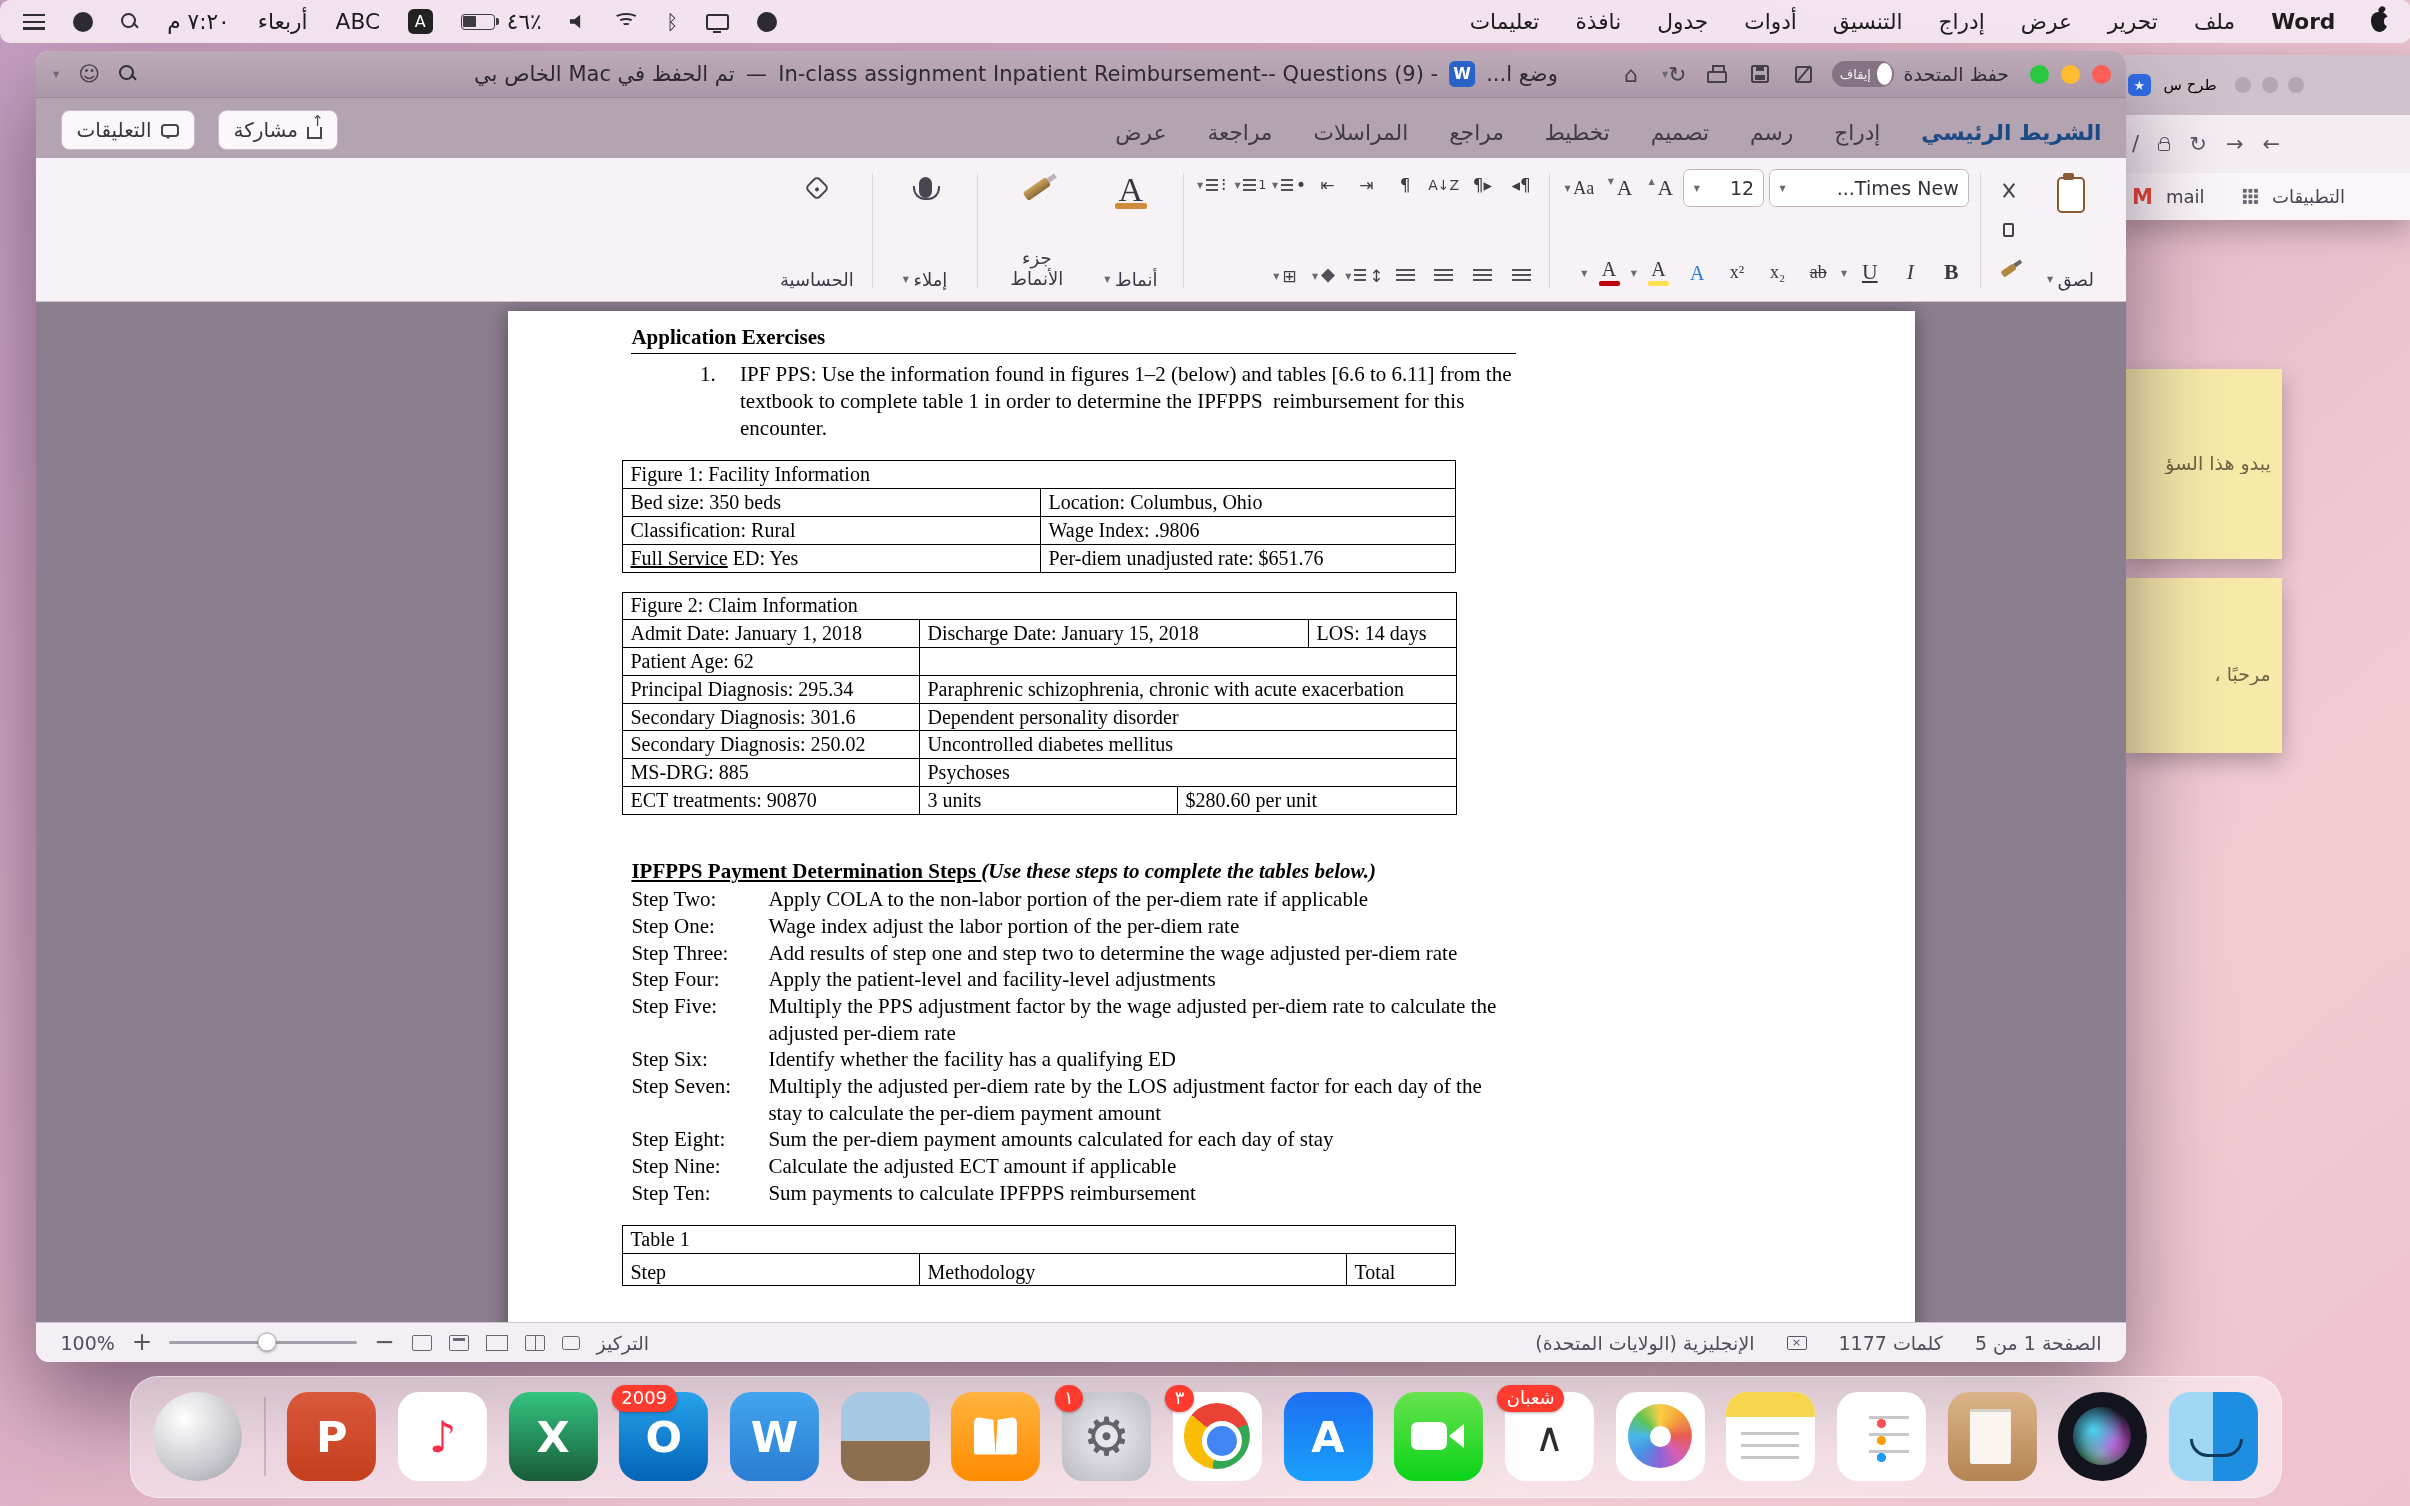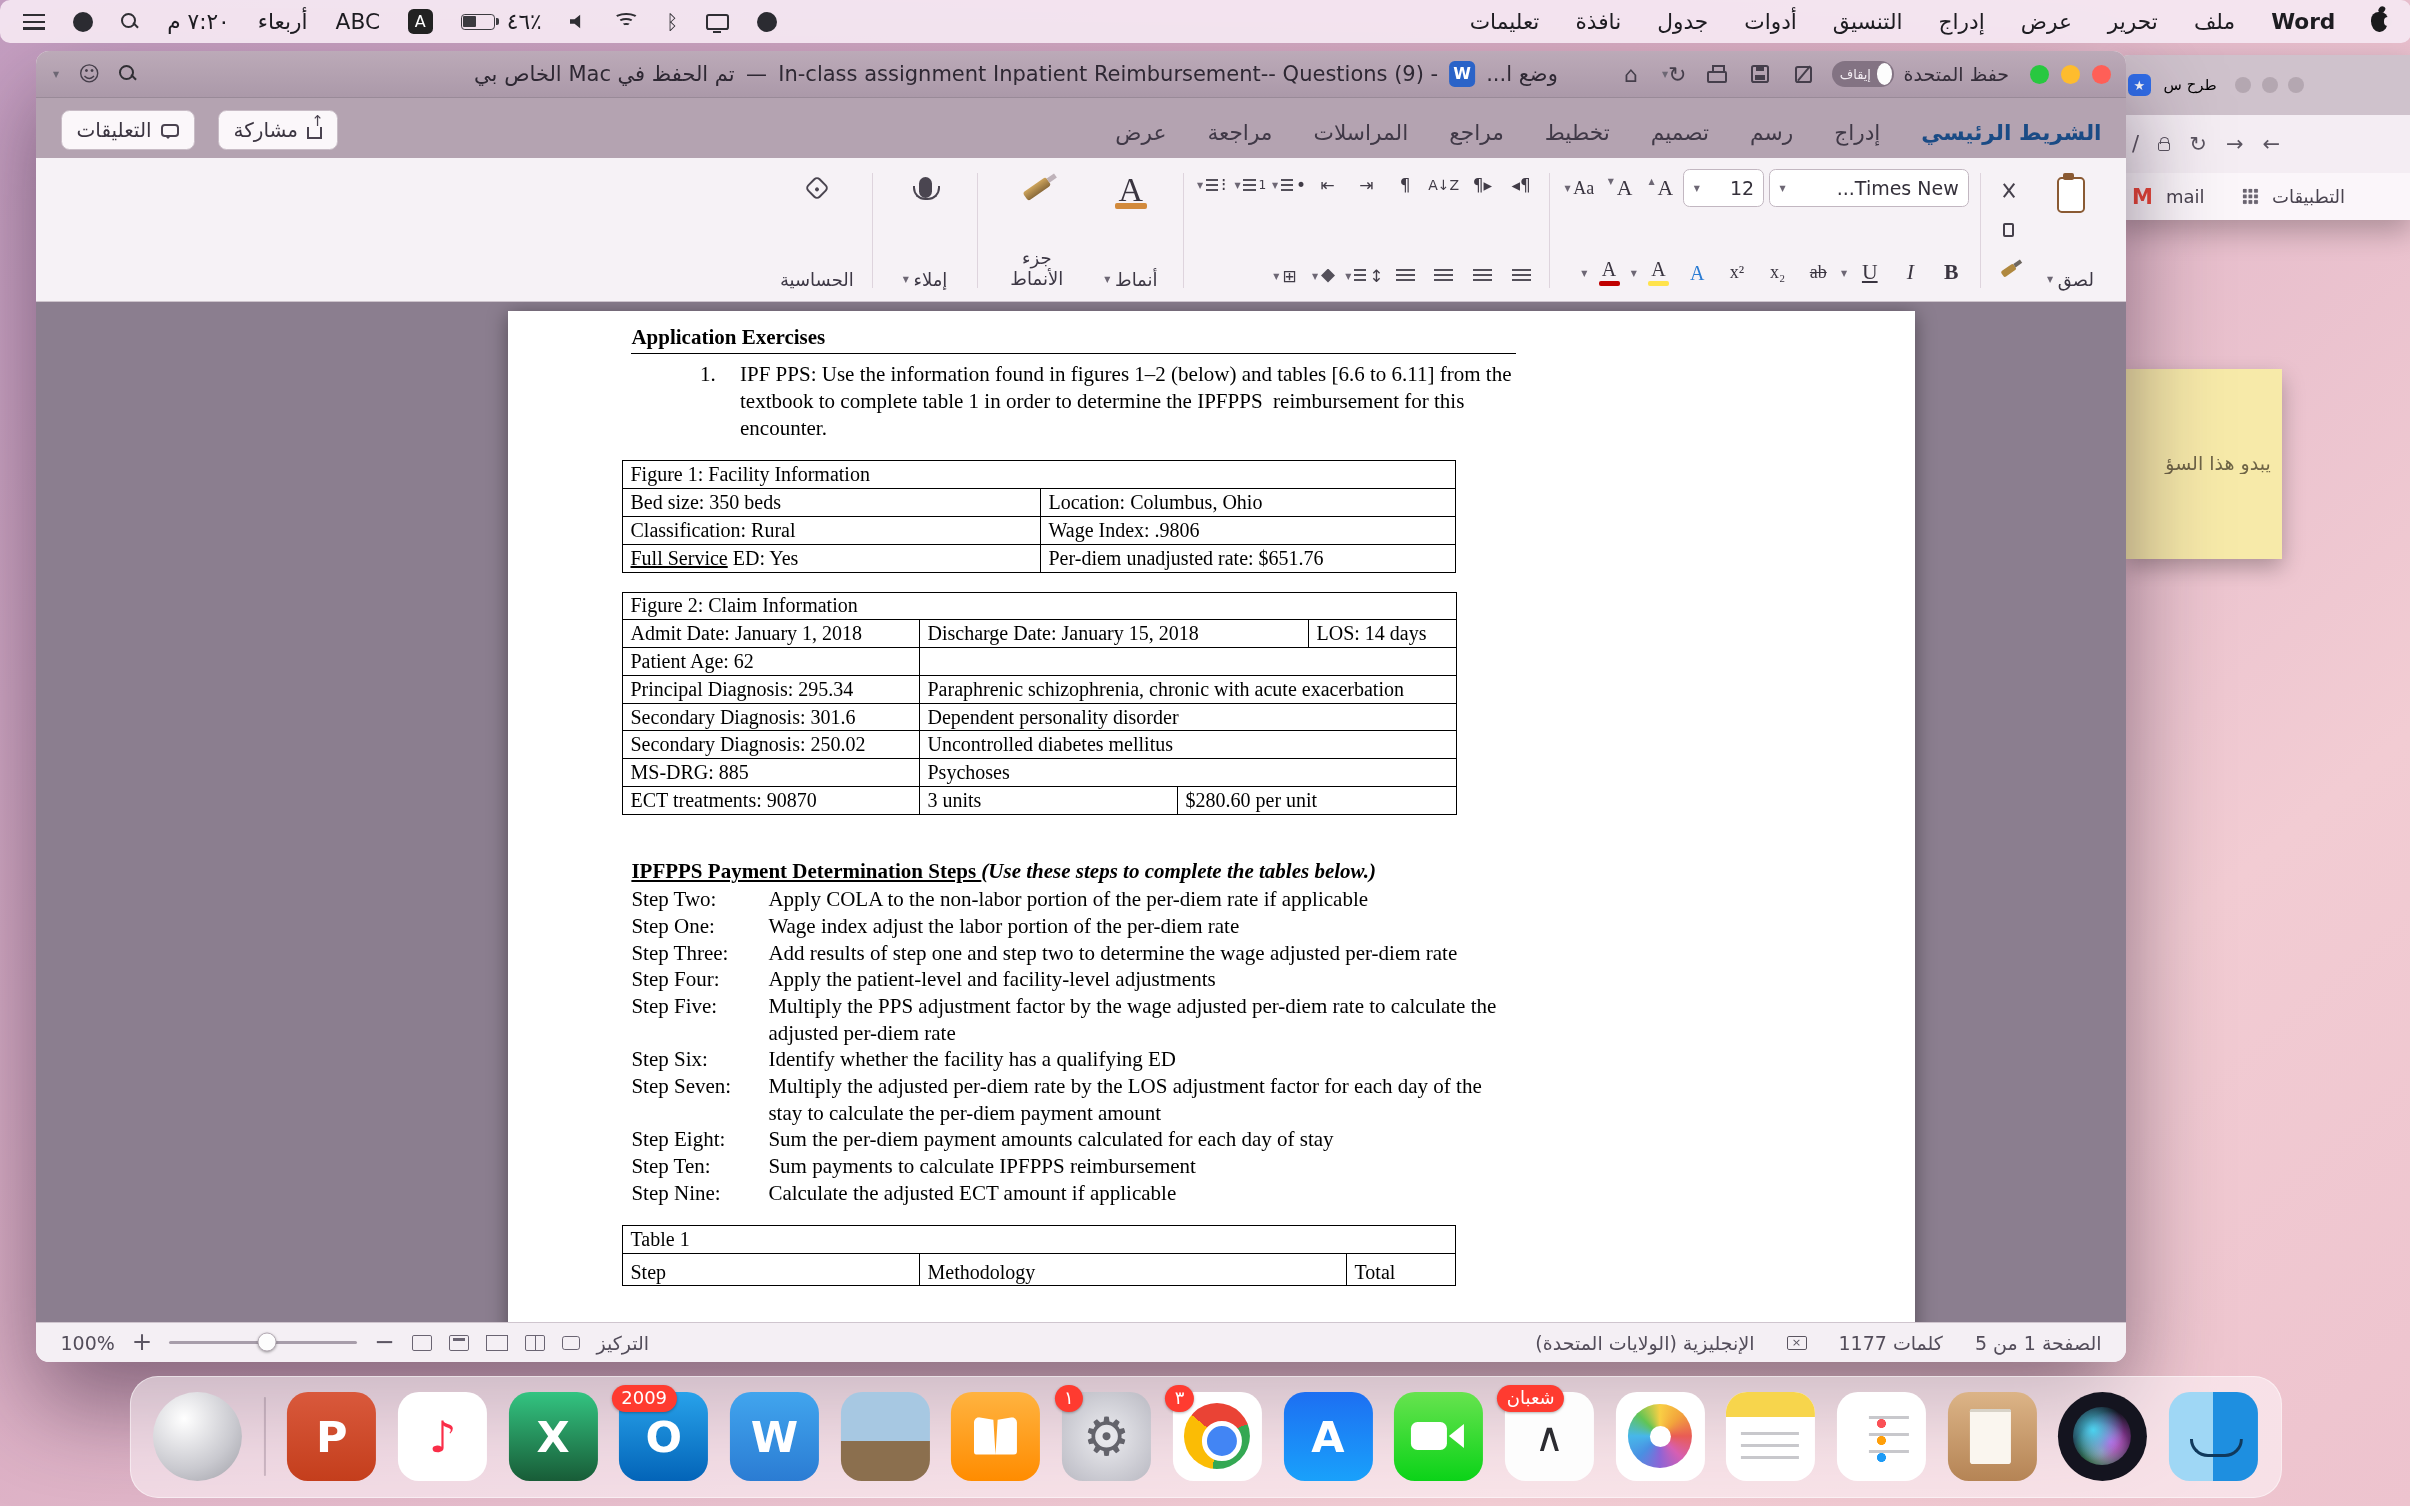--- a/index.html
+++ b/index.html
@@ -291,20 +291,23 @@
       <span class="gm">M</span>
       <span>mail</span>
       <span class="grid9"></span>
       <span>التطبيقات</span>
     </div>
   </div>
 
   <div class="sticky s1">
     <div class="stx">يبدو هذا السؤ</div>
   </div>
+  <div class="sticky s2">
+    <div class="stx">مرحبًا ،</div>
+  </div>
 
   <div class="window">
 
     <div class="titlebar">
       <div class="tb-right">
         <span class="tlights">
           <span class="tl tl-red"></span>
           <span class="tl tl-yellow"></span>
           <span class="tl tl-green"></span>
         </span>
@@ -624,26 +627,26 @@
               </div>
             <div class="steprow">
                 <span class="steplbl">Step Seven:</span>
                 <span class="steptxt">Multiply the adjusted per-diem rate by the LOS adjustment factor for each day of the stay to calculate the per-diem payment amount</span>
               </div>
             <div class="steprow">
                 <span class="steplbl">Step Eight:</span>
                 <span class="steptxt">Sum the per-diem payment amounts calculated for each day of stay</span>
               </div>
             <div class="steprow">
+                <span class="steplbl">Step Nine:</span>
+                <span class="steptxt">Calculate the adjusted ECT amount if applicable</span>
+              </div>
+            <div class="steprow">
                 <span class="steplbl">Step Ten:</span>
                 <span class="steptxt">Sum payments to calculate IPFPPS reimbursement</span>
-              </div>
-            <div class="steprow">
-                <span class="steplbl">Step Nine:</span>
-                <span class="steptxt">Calculate the adjusted ECT amount if applicable</span>
               </div>
           </div>
 
           <table class="wtab t1" style="width:833px;">
             <colgroup>
                 <col style="width:297px;">
                 <col style="width:427px;">
                 <col style="width:109px;">
               </colgroup>
             <tbody>

